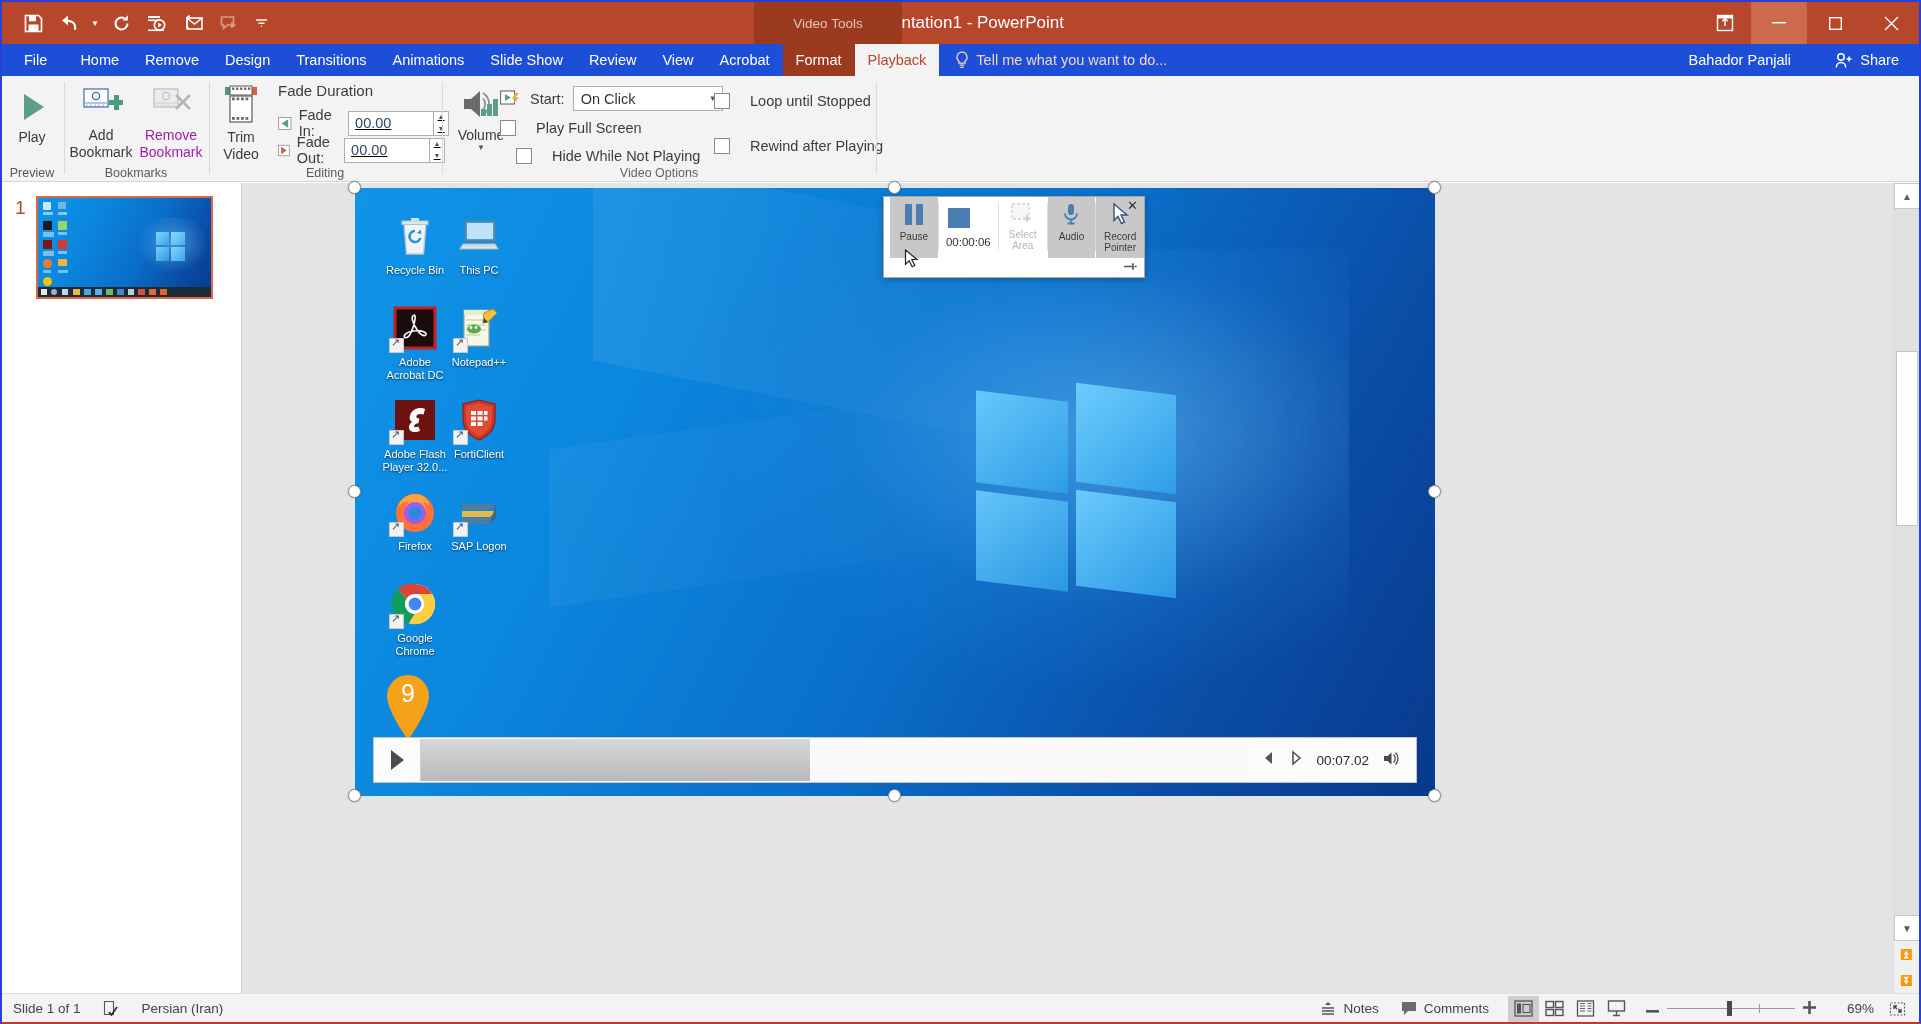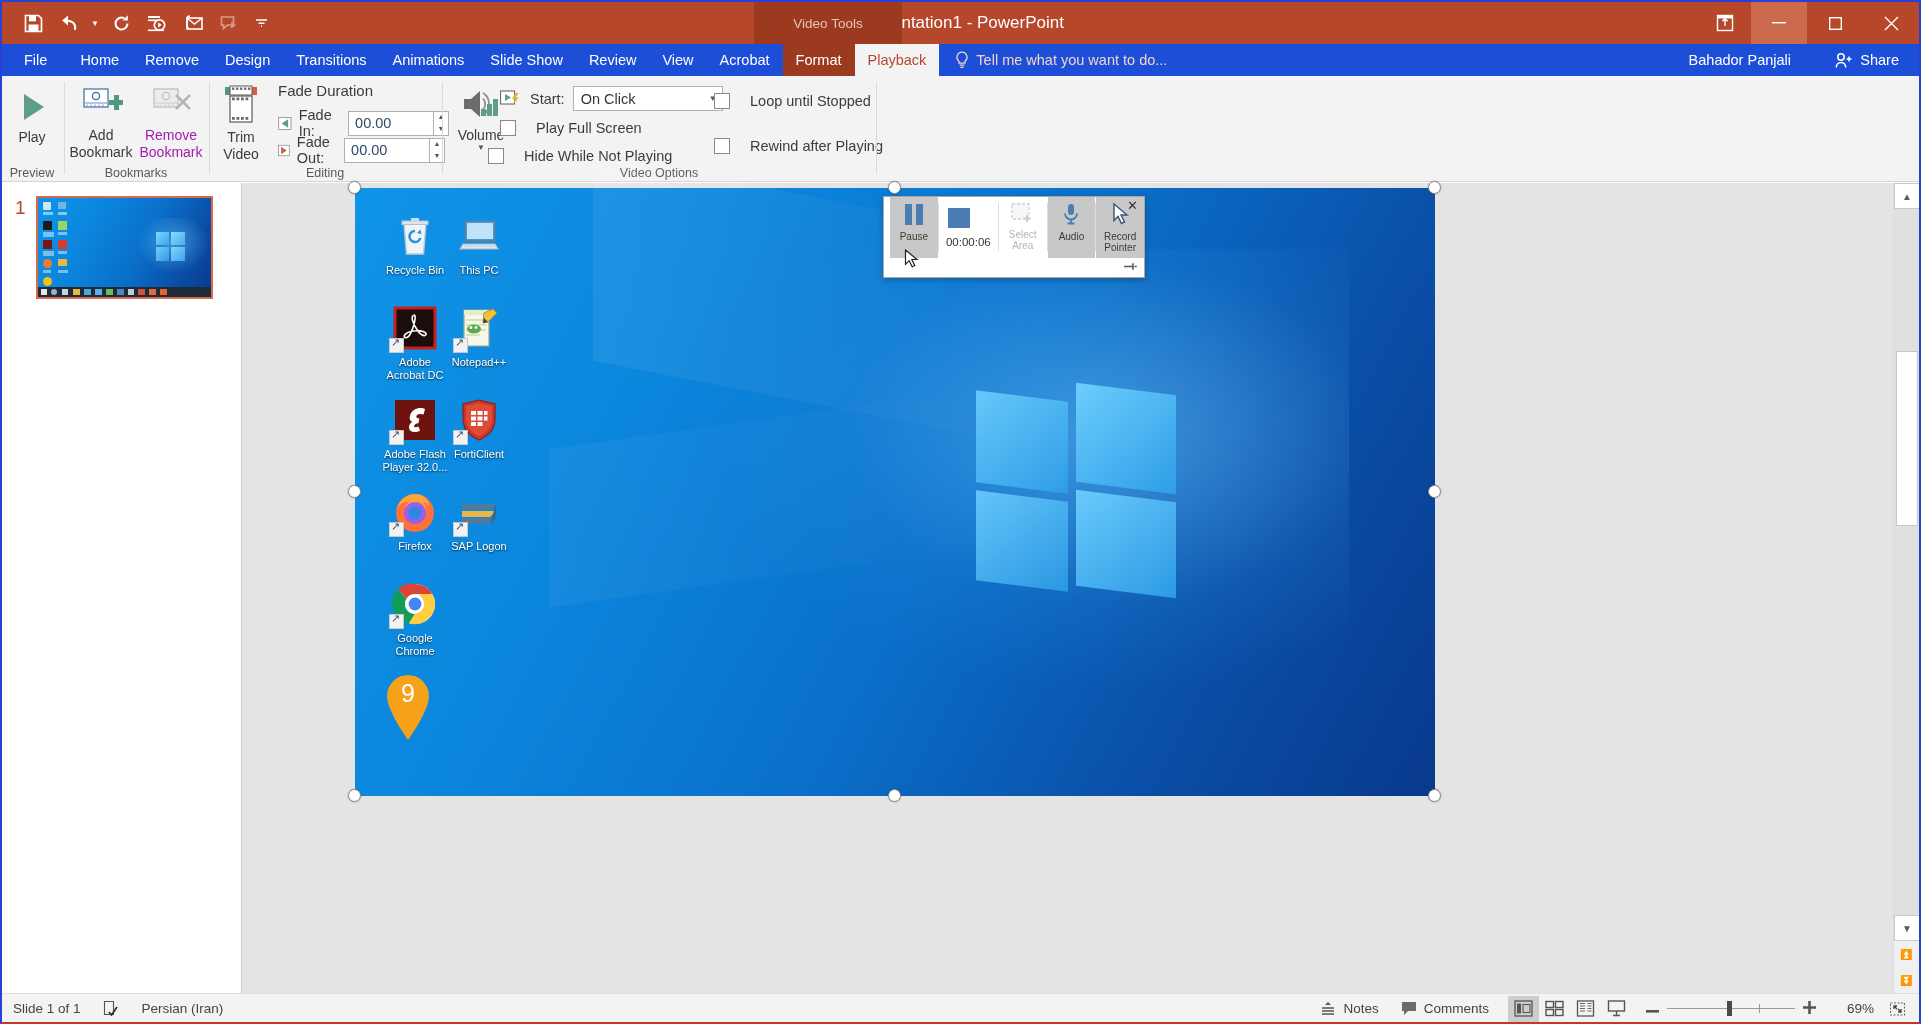--- a/index.html
+++ b/index.html
@@ -51,21 +51,21 @@
                   font-size:12.5px; color:#595959; }
   .rsep { position:absolute; top:6px; width:1px; height:92px; background:#dadada; }
   .bigbtn { display:flex; flex-direction:column; align-items:center; width:100%; cursor:default; }
   .bigbtn .lbl { font-size:14px; color:#3b3b3b; text-align:center; line-height:17px; margin-top:3px; }
   .bigbtn.disabled .lbl { color:#a21caf; }
 
   .chkrow { display:flex; align-items:center; gap:20px; height:26px; }
   .chkbox { width:16px; height:16px; border:1px solid #888; background:#fff; flex:none; }
   .chklabel { font-size:14.5px; color:#3c3c3c; white-space:nowrap; }
 
-  .spinwrap { display:flex; align-items:center; height:25px; }
+  .spinwrap { display:flex; align-items:center; height:25px;text-decoration:underline; }
   .spinbox { width:86px; height:25px; border:1px solid #b0b0b0; background:#fff; font-size:14.5px;
              color:#2f4a66; display:flex; align-items:center; padding-left:6px; }
   .spinbtns { width:15px; height:25px; border:1px solid #b0b0b0; border-left:none; background:#fff;
               display:flex; flex-direction:column; align-items:center; justify-content:space-around; }
   .spinbtns span { font-size:7px; color:#555; line-height:6px; }
 
   .seltext { font-size:14.5px; color:#3c3c3c; }
   .combo { width:150px; height:25px; border:1px solid #b0b0b0; background:#fff; display:flex;
            align-items:center; justify-content:space-between; padding:0 5px 0 7px; font-size:14.5px; color:#333; }
   .combo .car { font-size:8px; color:#555; }
@@ -393,21 +393,21 @@
         <div class="combo">
           <span>On Click</span>
           <span class="car">▼</span>
         </div>
       </div>
 
       <div class="chkrow" style="position:absolute;left:56px;top:39px;">
         <div class="chkbox"></div>
         <span class="chklabel">Play Full Screen</span>
       </div>
-      <div class="chkrow" style="position:absolute;left:44px;top:67px;">
+      <div class="chkrow" style="position:absolute;left:72px;top:67px;">
         <div class="chkbox"></div>
         <span class="chklabel">Hide While Not Playing</span>
       </div>
 
       <div class="chkrow" style="position:absolute;left:270px;top:12px;">
         <div class="chkbox"></div>
         <span class="chklabel">Loop until Stopped</span>
       </div>
       <div class="chkrow" style="position:absolute;left:270px;top:57px;">
         <div class="chkbox"></div>
@@ -669,20 +669,49 @@
           </div>
         </div>
 
         <div class="pinmark">
           <svg width="54" height="72" viewBox="0 0 54 72">
               <path d="M27 71C27 71 6 42 6 27A21 21 0 0 1 48 27C48 42 27 71 27 71z" fill="#f5a11a"></path>
             </svg>
           <div class="pnum">9</div>
         </div>
 
+        <div class="mediabar">
+          <div class="mb-play">
+            <svg width="18" height="22" viewBox="0 0 18 22">
+                <path d="M3 1l13 10L3 21z" fill="#4a4a4a"></path>
+              </svg>
+          </div>
+          <div class="mb-track">
+            <div class="mb-fill"></div>
+          </div>
+          <div class="mb-right">
+            <span>
+              <svg width="14" height="16" viewBox="0 0 14 16">
+                  <path d="M10 2L3 8l7 6z" fill="#555"></path>
+                </svg>
+            </span>
+            <span>
+              <svg width="14" height="16" viewBox="0 0 14 16">
+                  <path d="M4 2l7 6-7 6z" fill="none" stroke="#555" stroke-width="1.6"></path>
+                </svg>
+            </span>
+            <span class="mb-time">00:07.02</span>
+            <span>
+              <svg width="20" height="17" viewBox="0 0 20 17">
+                  <path d="M2 6h3.5l4-3.5v12L5.5 11H2z" fill="#4a4a4a"></path>
+                  <path d="M11.5 4.5a5.5 5.5 0 0 1 0 8M13.5 2.5a8.5 8.5 0 0 1 0 12" fill="none" stroke="#4a4a4a" stroke-width="1.3"></path>
+                </svg>
+            </span>
+          </div>
+        </div>
       </div>
 
       <div class="handle" style="left:-7px;top:-7px;"></div>
       <div class="handle" style="left:533px;top:-7px;"></div>
       <div class="handle" style="left:1073px;top:-7px;"></div>
       <div class="handle" style="left:-7px;top:297px;"></div>
       <div class="handle" style="left:1073px;top:297px;"></div>
       <div class="handle" style="left:-7px;top:601px;"></div>
       <div class="handle" style="left:533px;top:601px;"></div>
       <div class="handle" style="left:1073px;top:601px;"></div>

